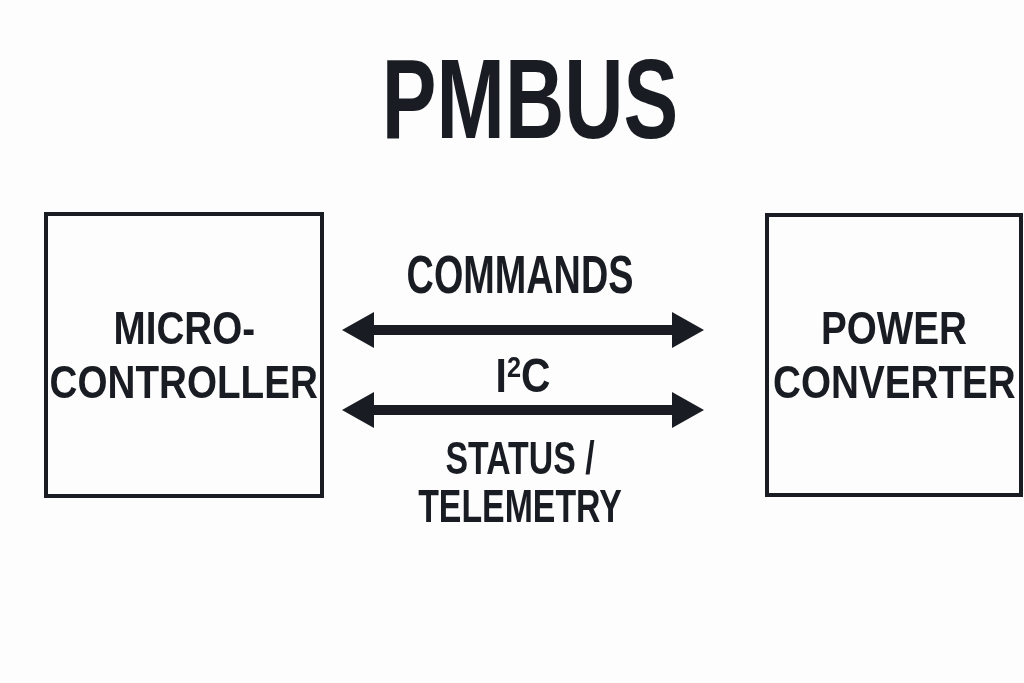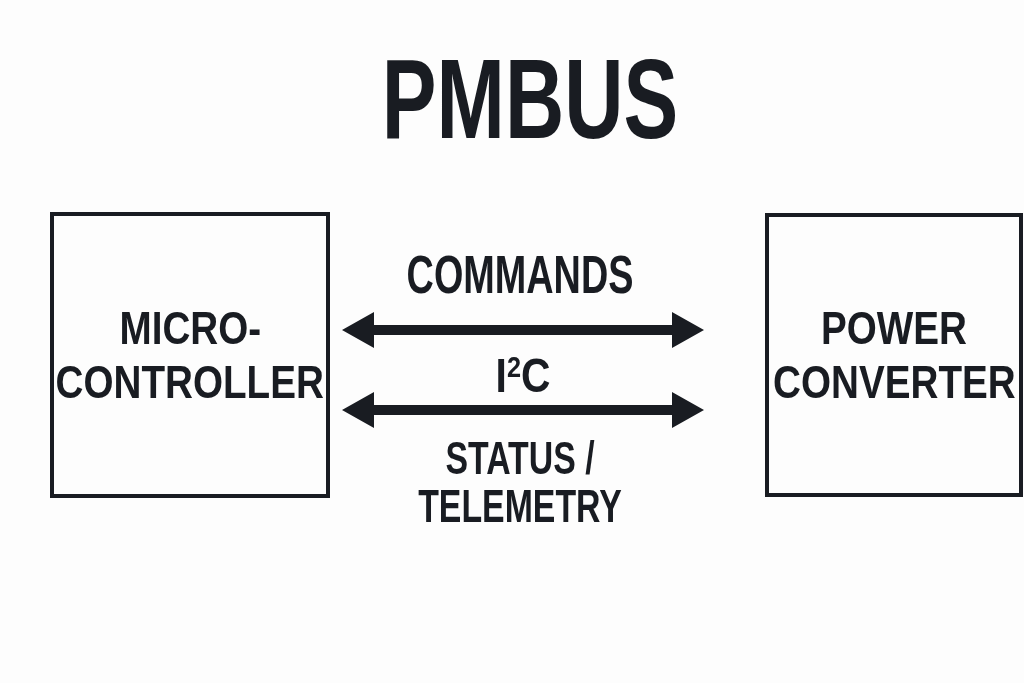--- a/index.html
+++ b/index.html
@@ -36,21 +36,21 @@
   }
   .node-box {
     position: absolute;
     border: 4px solid var(--ink);
     background: var(--background);
     display: flex;
     flex-direction: column;
     align-items: center;
     justify-content: center;
   }
-  .box-micro { left: 50px; top: 212px; width: 280px; height: 286px; }
+  .box-micro { left: 44px; top: 212px; width: 280px; height: 286px; }
   .box-power { left: 718px; top: 213px; width: 258px; height: 284px; margin-left: 47px; }
   .box-line {
     font-weight: 700;
     font-size: 46px;
     line-height: 54px;
     white-space: nowrap;
     transform: scaleX(0.84);
     text-align: center;
   }
   .bus-label {

